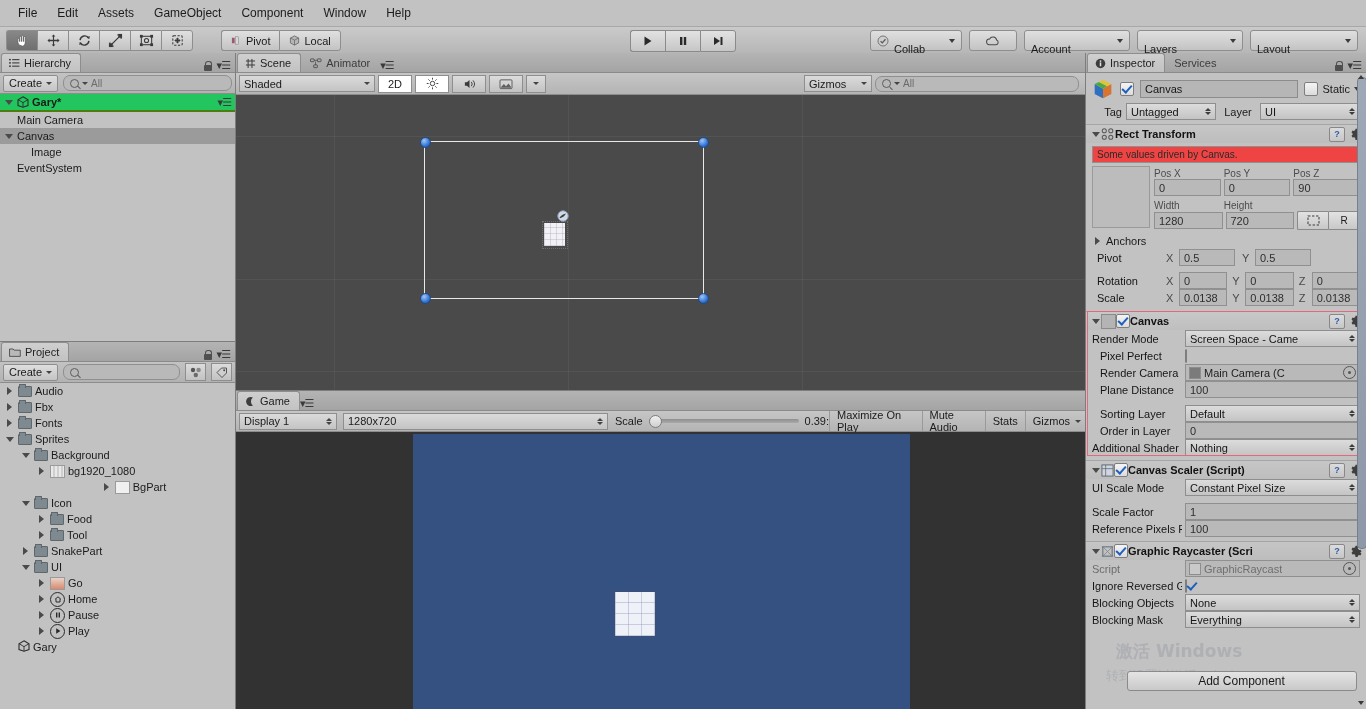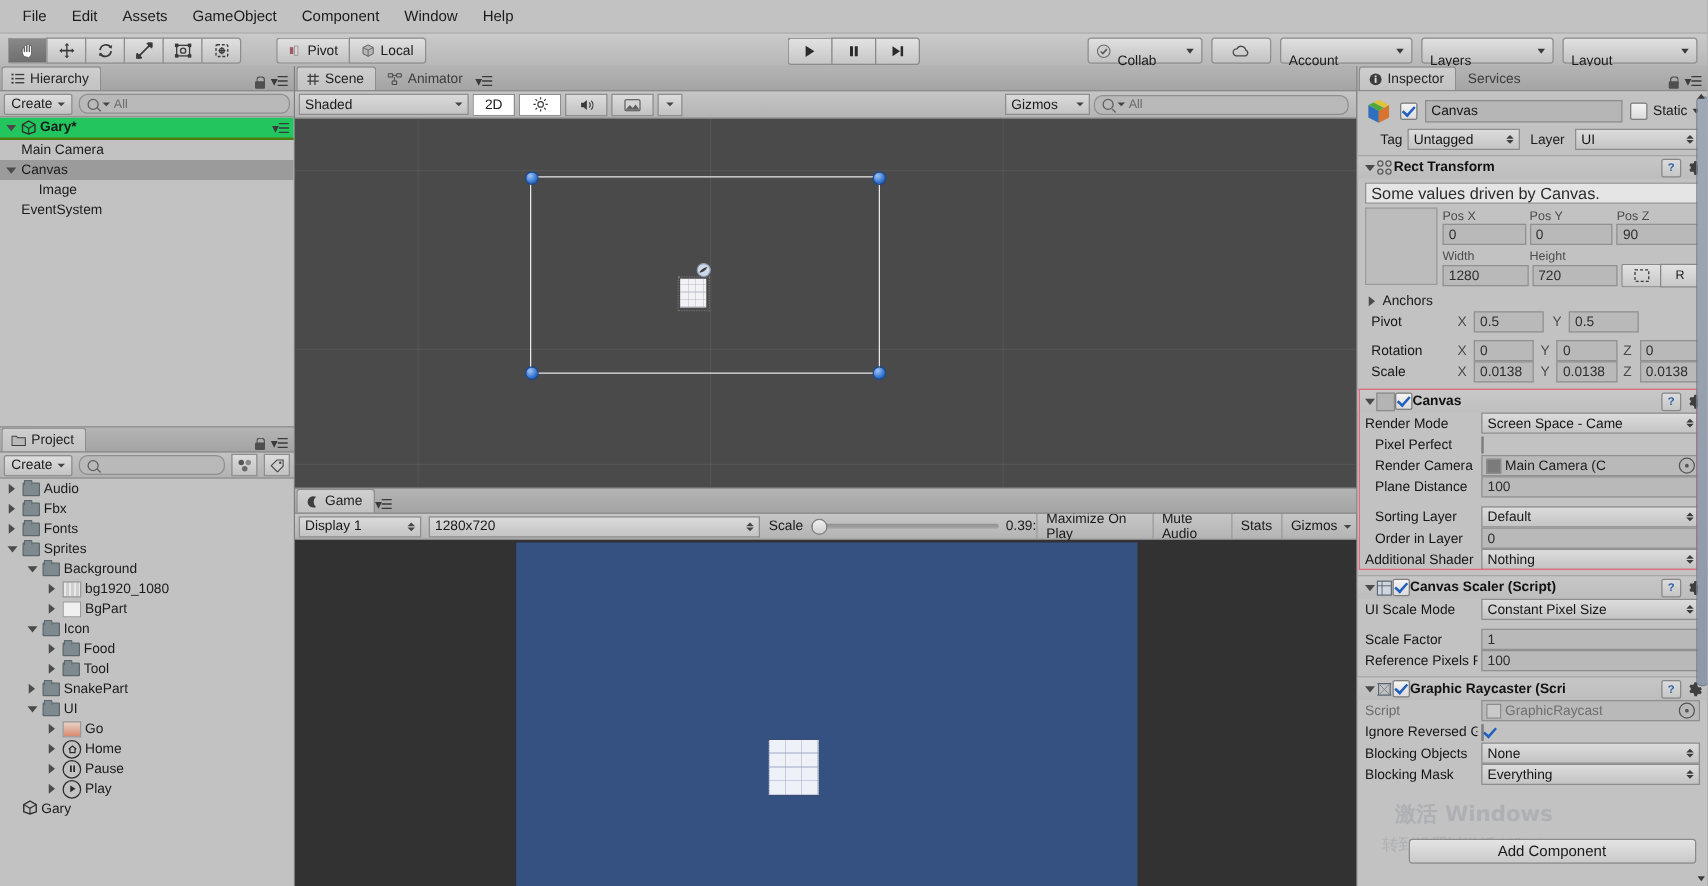--- a/index.html
+++ b/index.html
@@ -180,22 +180,22 @@
   .enumfield .ud i.d{border-top:3.5px solid #3c3c3c;}
 
   .comphead{height:18px;display:flex;align-items:center;gap:0;padding:0 4px;
             background:linear-gradient(#c6c6c6,#bdbdbd);border-top:1px solid #a5a5a5;}
   .comphead .title{font-weight:bold;font-size:11px;color:#111;}
   .comphead .hr-right{margin-left:auto;display:flex;align-items:center;gap:4px;}
   .helpbtn{width:14px;height:13px;background:linear-gradient(#dcdcdc,#c6c6c6);border:1px solid #888;
            border-radius:2px;display:flex;align-items:center;justify-content:center;font-size:9px;
            color:#2b5fa8;font-weight:bold;}
   .gear{width:13px;height:13px;position:relative;}
-  .inforow{margin:3px 6px;height:15px;background:#e5e5e5;border:1px solid #909090;display:flex;
-           align-items:center;padding:0 4px;font-size:13px;color:#2a2a2a;}
+  .inforow{margin:3px 6px;height:15px;background:#ef4444;border:1px solid #909090;display:flex;
+           align-items:center;padding:0 4px;font-size:10px;color:#2a2a2a;}
   .rt-grid{display:flex;padding:0 6px;gap:4px;}
   .rt-box{width:56px;height:60px;background:#bcbcbc;border:1px solid #9a9a9a;flex:none;}
   .rt-fields{flex:1;}
   .rt-hdr{display:flex;gap:3px;font-size:10px;color:#4c4c4c;height:13px;align-items:flex-end;}
   .rt-hdr span{flex:1;}
   .rt-vals{display:flex;gap:3px;margin-bottom:2px;}
   .numfield{flex:1;height:15px;background:#b9b9b9;border:1px solid #909090;display:flex;align-items:center;
             padding:0 4px;font-size:11px;color:#2e2e2e;min-width:0;}
   .anchbtns{display:flex;gap:0;}
   .anchbtn{width:30px;height:17px;background:linear-gradient(#e2e2e2,#c8c8c8);border:1px solid #8a8a8a;
@@ -492,21 +492,21 @@
                 <span class="foldericon"></span>
                 <span>Background</span>
               </div>
               <div class="trow" style="padding-left: 36px;">
                 <span class="foldarrow">
                   <span class="arrow-r"></span>
                 </span>
                 <span class="sprite-sw" style="background: repeating-linear-gradient(90deg, rgb(233, 233, 233) 0px, rgb(233, 233, 233) 2px, rgb(207, 207, 207) 2px, rgb(207, 207, 207) 4px);"></span>
                 <span>bg1920_1080</span>
               </div>
-              <div class="trow" style="padding-left: 36px;">
+              <div class="trow" style="padding-left: 36px; justify-content: center;">
                 <span class="foldarrow">
                   <span class="arrow-r"></span>
                 </span>
                 <span class="sprite-sw" style="background: rgb(240, 240, 240);"></span>
                 <span>BgPart</span>
               </div>
               <div class="trow" style="padding-left: 20px;">
                 <span class="foldarrow">
                   <span class="arrow-d"></span>
                 </span>

